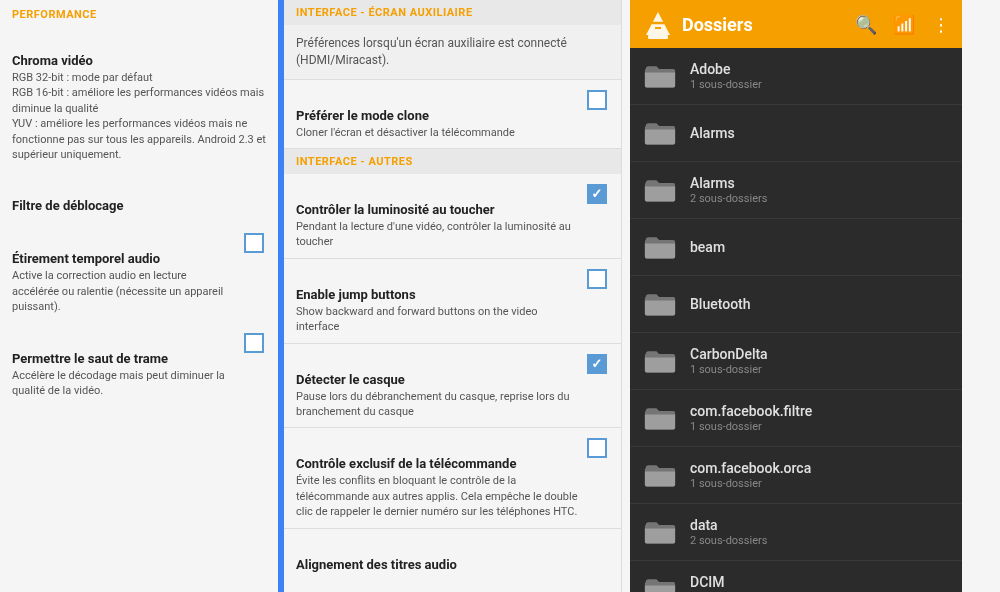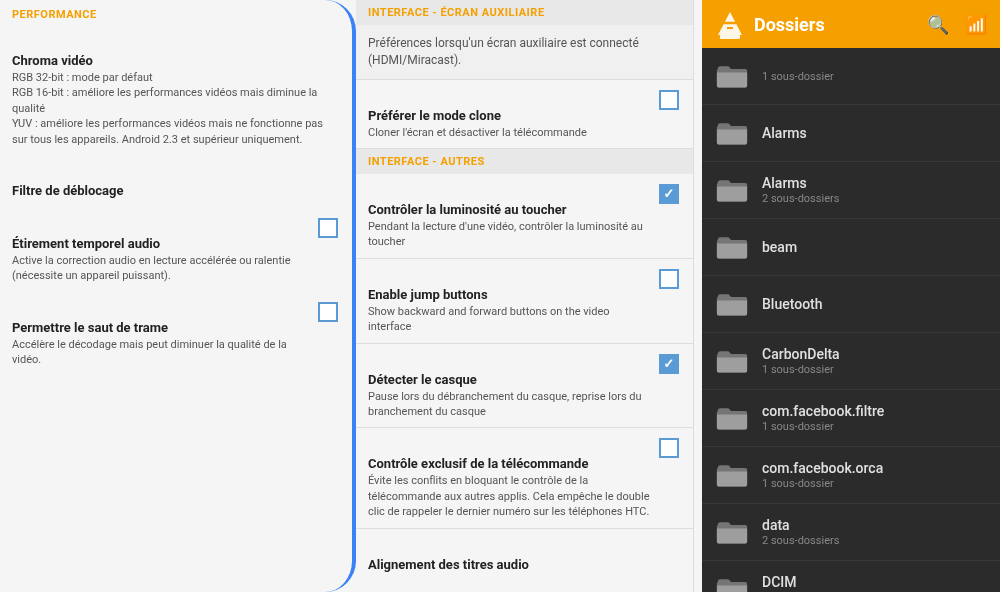--- a/index.html
+++ b/index.html
@@ -1,26 +1,25 @@
 <!DOCTYPE html>
 <html><head>
   <meta charset="utf-8">
   <style>
     * { box-sizing: border-box; margin: 0; padding: 0; }
     body { font-family: 'Roboto', Arial, sans-serif; display: flex; width: 1000px; height: 592px; overflow: hidden; background: #f5f5f5; }
 
     
     .left-panel {
-      width: 356px;
+      width: 284px;
       height: 592px;
       background: #f5f5f5;
       overflow-y: auto;
-      border-right: 4px solid #3b82f6;
+      border-right: 6px solid #3b82f6;
       flex-shrink: 0;
-      border-radius: 31px;
     }
     .section-header {
       padding: 8px 12px 4px 12px;
       font-size: 11px;
       font-weight: bold;
       color: #f5a000;
       letter-spacing: 0.5px;
       text-transform: uppercase;
     }
     .setting-item {
@@ -292,20 +291,21 @@
   </div>
   <div class="folder-list" id="folder-list">
       <div class="folder-item">
     <div class="folder-icon-wrap">
       <svg class="folder-svg" viewBox="0 0 36 28" fill="none">
         <path d="M2 6 Q2 3 5 3 L14 3 L17 6 L33 6 Q35 6 35 8 L35 25 Q35 27 33 27 L3 27 Q1 27 1 25 L1 8 Q1 6 2 6 Z" fill="#757575"></path>
         <path d="M1 10 L35 10 L35 25 Q35 27 33 27 L3 27 Q1 27 1 25 Z" fill="#9e9e9e"></path>
       </svg>
     </div>
     <div class="folder-info">
+      <div class="folder-name">Adobe</div>
       <div class="folder-sub">1 sous-dossier</div>
     </div>
   </div>
       <div class="folder-item">
     <div class="folder-icon-wrap">
       <svg class="folder-svg" viewBox="0 0 36 28" fill="none">
         <path d="M2 6 Q2 3 5 3 L14 3 L17 6 L33 6 Q35 6 35 8 L35 25 Q35 27 33 27 L3 27 Q1 27 1 25 L1 8 Q1 6 2 6 Z" fill="#757575"></path>
         <path d="M1 10 L35 10 L35 25 Q35 27 33 27 L3 27 Q1 27 1 25 Z" fill="#9e9e9e"></path>
       </svg>
     </div>

